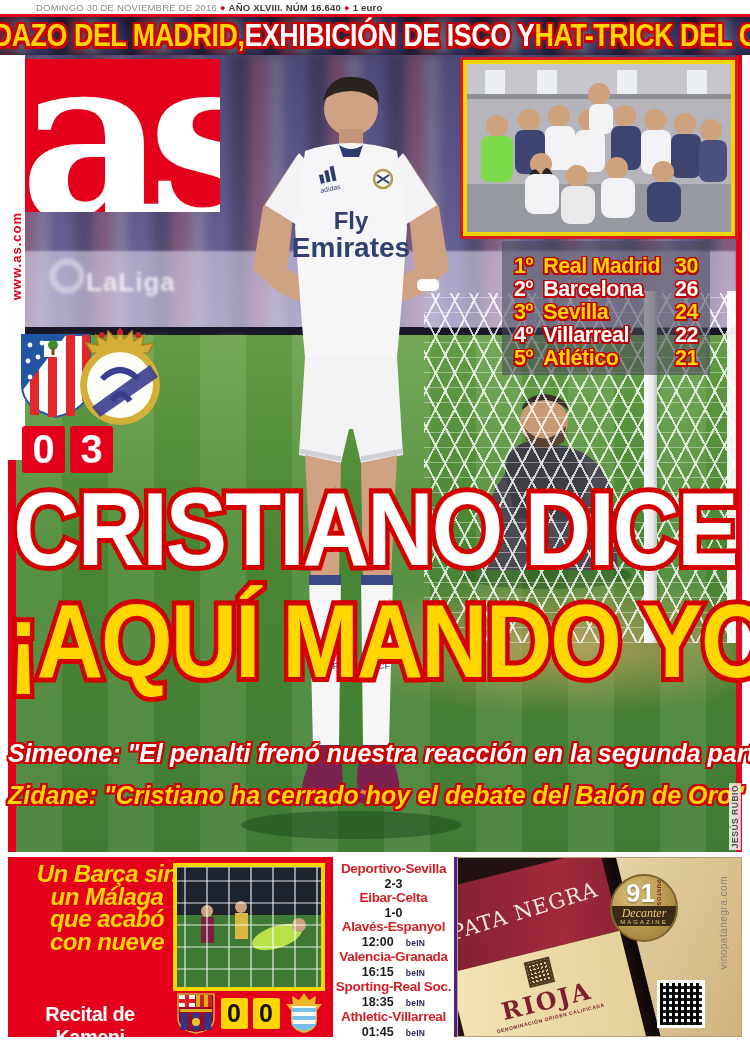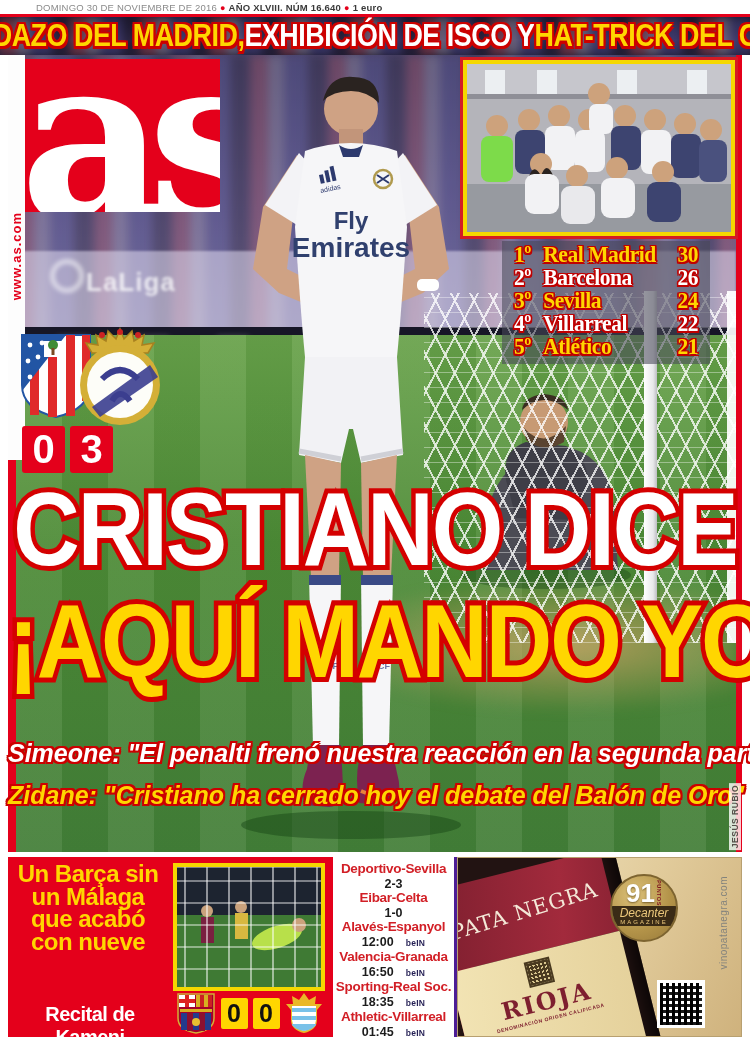--- a/index.html
+++ b/index.html
@@ -55,21 +55,21 @@
   .aslogo span { display:block; color:#fff; font-family:"DejaVu Serif", serif; font-weight:900; font-size:225px; line-height:.58; letter-spacing:-18px; margin-left:2px; margin-top:14px; }
   .wwwstrip { position:absolute; left:-8px; top:0; width:17px; height:405px; background:#fdfdfd; }
   .wwwstrip span { position:absolute; left:1px; bottom:160px; transform:rotate(180deg); writing-mode:vertical-rl;
     color:#e4001b; font-weight:bold; font-size:13px; letter-spacing:1px; }
 
   
   .locker { position:absolute; right:-2px; top:2px; width:278px; height:182px; border:3px solid #d41c24; background:#d41c24; }
   .locker .inner { width:100%; height:100%; border:4px solid #f5d800; overflow:hidden; background:#b9b9bd; }
 
   
-  .standings { position:absolute; right:26px; top:186px; width:208px; background:rgba(72,72,88,.58); padding:2px 10px 6px;font-family:Liberation Serif, serif; }
+  .standings { position:absolute; right:26px; top:186px; width:208px; background:rgba(72,72,88,.58); padding:13px 10px 6px; }
   .standings .row { display:flex; justify-content:space-between; font-weight:bold; font-size:22px; line-height:23px; letter-spacing:-.5px; transform:scale(.98,1.03);
     text-shadow:-1.5px 0 #c00000,1.5px 0 #c00000,0 -1.5px #c00000,0 1.5px #c00000,-1.5px -1.5px #c00000,1.5px 1.5px #c00000,-1.5px 1.5px #c00000,1.5px -1.5px #c00000; }
   .standings .row.y { color:#ffd600; } .standings .row.w { color:#ffffff; }
   .standings .pos { width:30px; }
   .standings .team { flex:1; text-align:left; }
 
   
   .badges { position:absolute; left:4px; top:272px; width:160px; height:100px; }
   .scorebig { position:absolute; left:6px; top:371px; display:flex; gap:5px; }
   .scorebig .box { width:43px; height:47px; background:#e4001b; border-radius:3px; color:#fff; font-weight:bold; font-size:40px; display:flex; align-items:center; justify-content:center; }
@@ -85,21 +85,21 @@
     text-shadow:-2px 0 #cc0000,2px 0 #cc0000,0 -2px #cc0000,0 2px #cc0000,-2px -2px #cc0000,2px 2px #cc0000,-2px 2px #cc0000,2px -2px #cc0000; }
   .q1 { top:684px; color:#ffffff; }
   .q2 { top:726px; color:#ffd600; }
 
   .credit { position:absolute; right:-5px; bottom:2px; writing-mode:vertical-rl; transform:rotate(180deg);
     font-size:8.5px; color:#55504a; letter-spacing:.5px; background:rgba(255,255,255,.8); padding:2px 1px; font-weight:bold; }
 
   
   .bottom { position:absolute; left:8px; top:857px; width:734px; height:180px; display:flex; }
   .barca { position:relative; width:322px; height:180px; background:#e4001b; flex:none; }
-  .barca .head { position:absolute; left:0; top:6px; width:160px; text-align:center; color:#ffd600; font-weight:bold; font-size:24px; line-height:22.5px; letter-spacing:-.5px; }
+  .barca .head { position:absolute; left:19px; top:6px; width:160px; text-align:center; color:#ffd600; font-weight:bold; font-size:24px; line-height:22.5px; letter-spacing:-.5px;font-style:italic; }
   .barca .photo { position:absolute; right:5px; top:6px; width:152px; height:128px; border:4px solid #f5d800; background:#233; overflow:hidden; }
   .barca .recital { position:absolute; left:2px; top:146px; width:160px; text-align:center; color:#fff; font-weight:bold; font-size:20px; letter-spacing:-.5px; }
   .mini-score { position:absolute; right:5px; bottom:3px; width:152px; display:flex; align-items:center; justify-content:center; gap:5px; }
   .mini-score .mbox { width:27px; height:31px; background:#ffd600; border-radius:2px; color:#111; font-weight:bold; font-size:25px; display:flex; align-items:center; justify-content:center; }
 
   .fixtures { position:relative; width:127px; height:180px; background:#fff; border-left:3px solid #e4001b; border-right:3px solid #4c1d95; flex:none; padding-top:5px; text-align:center; }
   .fixtures .m { color:#d21f26; font-weight:bold; font-size:13.5px; line-height:14.5px; letter-spacing:-.3px; white-space:nowrap; }
   .fixtures .r { color:#1c1c1c; font-weight:bold; font-size:12.5px; line-height:14.5px; }
   .fixtures .tv { color:#241f54; font-weight:bold; font-size:8.5px; margin-left:12px; letter-spacing:.3px; }
 
@@ -118,21 +118,21 @@
   .bottle .band { position:absolute; left:16px; top:44px; bottom:0; width:26px; background:#a42837; display:flex; align-items:flex-end; justify-content:center; padding-bottom:8px; }
   .bottle .band span { writing-mode:vertical-rl; transform:rotate(180deg); color:#f4e9d8; font-size:13px; letter-spacing:4px; font-weight:bold; }
 
   .medallion { position:absolute; left:152px; top:16px; width:68px; height:68px; border-radius:50%;
     background:radial-gradient(circle at 35% 30%, #dcc078, #b29248 60%, #96793a); border:2px solid #7d6430;
     display:flex; flex-direction:column; align-items:center; overflow:hidden; }
   .medallion .toprow { display:flex; align-items:flex-end; margin-top:4px; }
   .medallion .n91 { color:#fff; font-weight:bold; font-size:26px; line-height:26px; text-shadow:0 1px 2px rgba(60,40,0,.6); }
   .medallion .puntos { writing-mode:vertical-rl; font-size:5.5px; color:#7e1020; font-weight:bold; letter-spacing:.5px; margin-left:1px; }
   .medallion .decband { width:110%; background:#3a2b16; text-align:center; padding:1px 0; }
-  .medallion .dec { color:#ecc87c; font-family:Liberation Sans, sans-serif; font-style:italic; font-size:12px; line-height:12px; }
+  .medallion .dec { color:#ecc87c; font-family:Liberation Serif, serif; font-style:italic; font-size:12px; line-height:12px; }
   .medallion .mag { color:#ecc87c; font-size:6px; letter-spacing:2px; }
 
   .qr { position:absolute; right:36px; bottom:8px; width:48px; height:48px; background:#fff; padding:3px; }
   .qr .px { width:100%; height:100%;
     background:
       repeating-linear-gradient(0deg,rgba(0,0,0,.9) 0 3px,transparent 3px 6px),
       repeating-linear-gradient(90deg,#000 0 3px,#fff 3px 6px); }
   .vino { position:absolute; right:12px; top:18px; writing-mode:vertical-rl; transform:rotate(180deg); color:#83837d; font-size:10px; letter-spacing:.5px; }
 
   svg text { font-family:"Liberation Sans", sans-serif; }
@@ -428,21 +428,21 @@
     </div>
 
     <div class="fixtures">
       <div class="m">Deportivo-Sevilla</div>
       <div class="r"><span>2-3</span></div>
       <div class="m">Eibar-Celta</div>
       <div class="r"><span>1-0</span></div>
       <div class="m">Alavés-Espanyol</div>
       <div class="r"><span>12:00</span><span class="tv">beIN</span></div>
       <div class="m">Valencia-Granada</div>
-      <div class="r"><span>16:50</span><span class="tv">beIN</span></div>
+      <div class="r"><span>16:15</span><span class="tv">beIN</span></div>
       <div class="m">Sporting-Real Soc.</div>
       <div class="r"><span>18:35</span><span class="tv">beIN</span></div>
       <div class="m">Athletic-Villarreal</div>
       <div class="r"><span>01:45</span><span class="tv">beIN</span></div>
     </div>
 
     <div class="adpanel">
       <div class="bottle">
         <div class="glass"></div>
         <div class="band">

